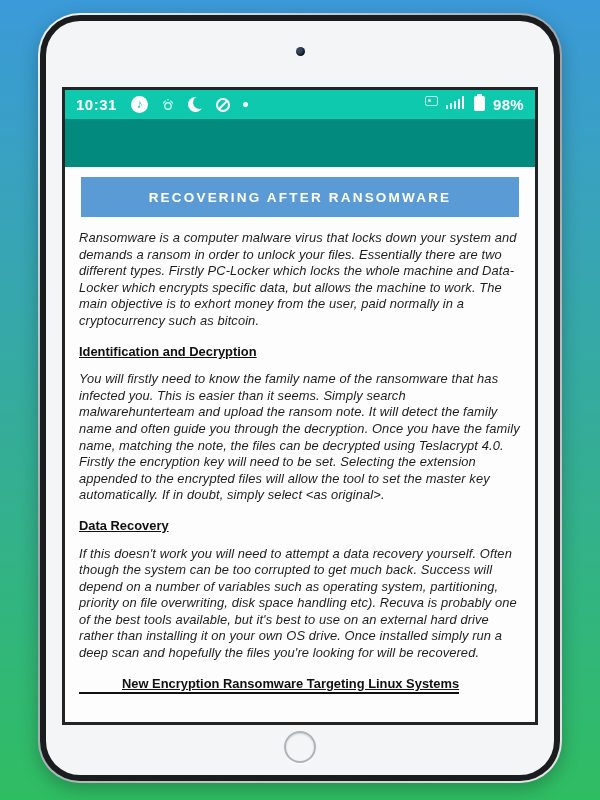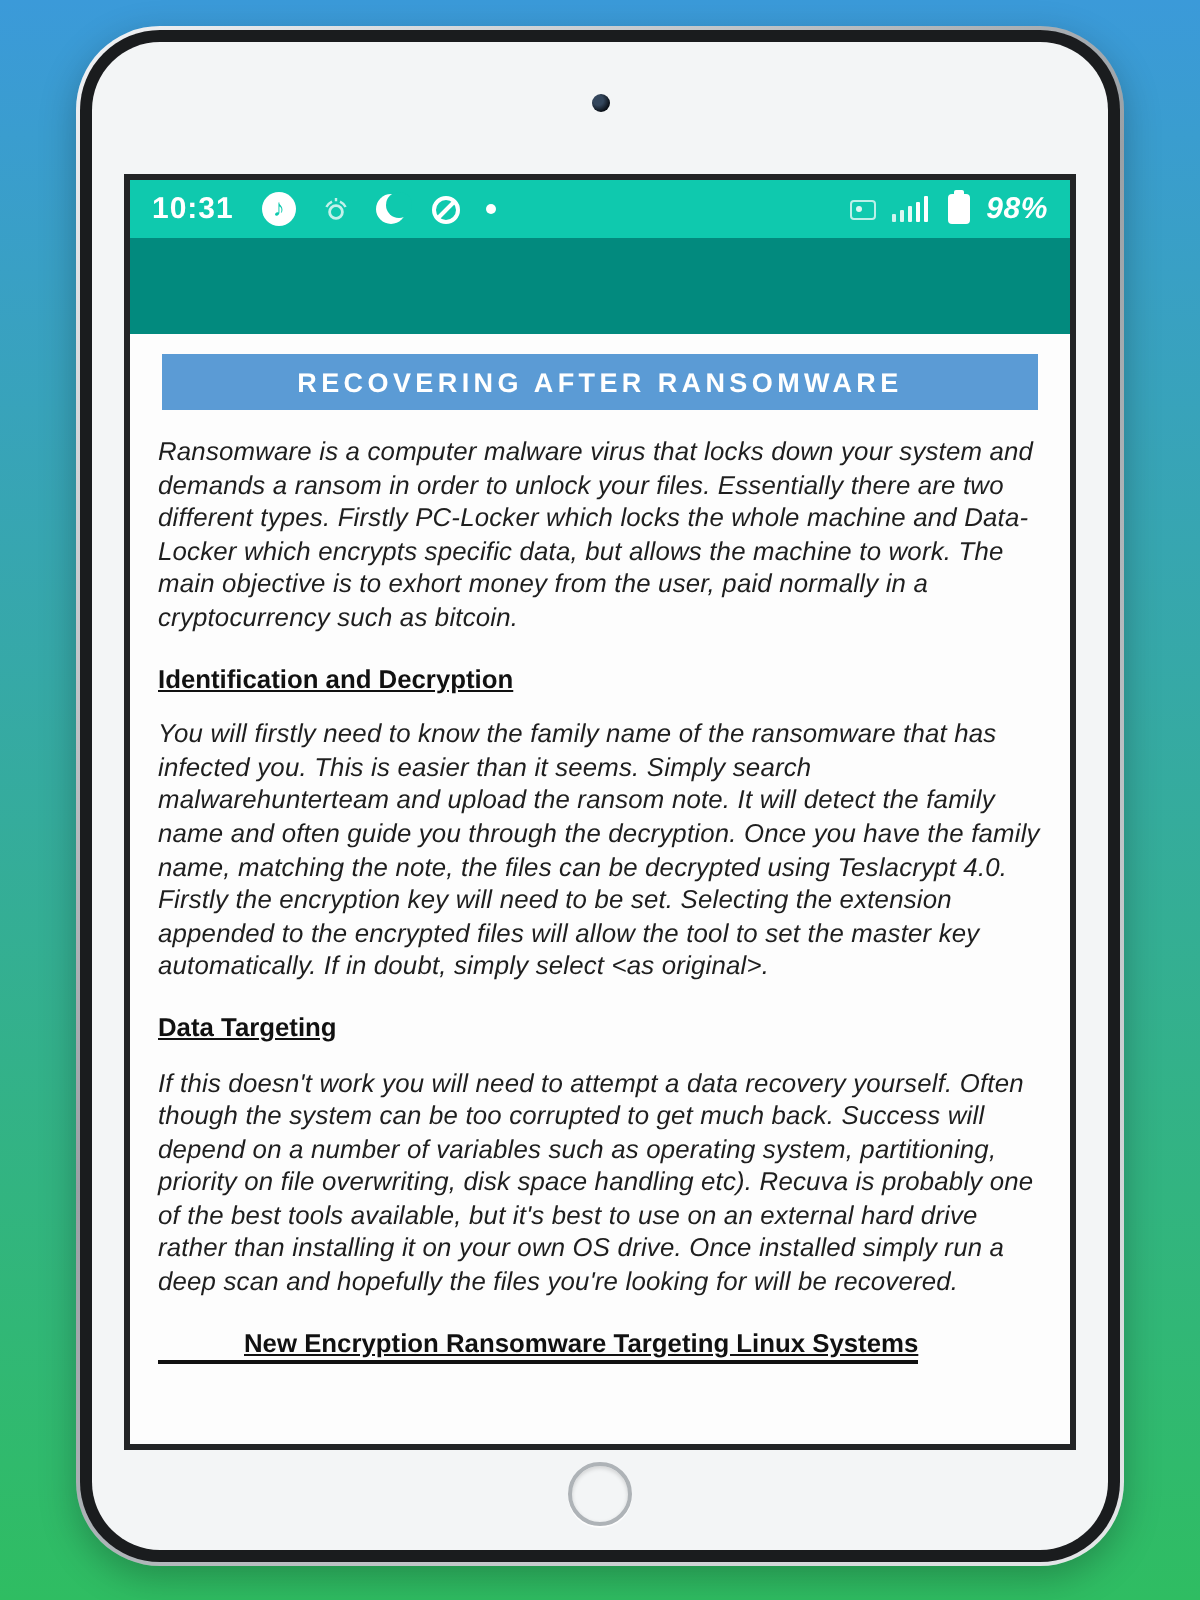--- a/index.html
+++ b/index.html
@@ -21,21 +21,21 @@
     box-shadow:inset 0 1px 2px rgba(0,0,0,.15), 0 1px 0 rgba(255,255,255,.8); }
 
   
   .screen { position:absolute; left:62px; top:87px; width:476px; height:638px;
     border:3px solid #222426; background:#fff; display:flex; flex-direction:column; overflow:hidden; }
 
   .status-bar { height:29px; background:#0fc9ae; display:flex; align-items:center;
     padding:0 11px; color:#fff; flex:0 0 auto; }
   .status-time { font-size:15px; font-weight:bold; letter-spacing:.5px; margin-right:14px; }
   .sb-left { display:flex; align-items:center; gap:13px; }
-  .sb-right { margin-left:auto; display:flex; align-items:center; gap:8px;font-style:italic; }
+  .sb-right { margin-left:auto; display:flex; align-items:flex-start; gap:8px; }
 
   .music-icon { width:17px; height:17px; border-radius:50%; background:#fff; color:#0fc9ae;
     font-size:12px; line-height:17px; text-align:center; font-weight:bold; }
   .vibrate-icon { width:14px; height:14px; opacity:.75; }
   .moon-icon { width:15px; height:15px; position:relative; }
   .moon-icon::before { content:""; position:absolute; inset:0; border-radius:50%; background:#fff; }
   .moon-icon::after { content:""; position:absolute; left:5px; top:-1px; width:13px; height:13px;
     border-radius:50%; background:#0fc9ae; }
   .dnd-icon { width:14px; height:14px; border:2px solid #fff; border-radius:50%; position:relative; }
   .dnd-icon::after { content:""; position:absolute; left:-1px; top:4px; width:12px; height:2px;
@@ -54,21 +54,21 @@
   .battery-icon { width:11px; height:15px; background:#fff; border-radius:2px; position:relative; margin-left:2px; }
   .battery-icon::before { content:""; position:absolute; top:-2px; left:3px; width:5px; height:2px;
     background:#fff; border-radius:1px 1px 0 0; }
   .battery-pct { font-size:15px; font-weight:bold; letter-spacing:.3px; }
 
   .app-bar { height:48px; background:#028a7e; flex:0 0 auto; }
 
   
   .doc { flex:1 1 auto; background:#fdfdfd; padding:10px 14px 0 14px; overflow:hidden;
     color:#1e1e1e; }
-  .doc-title { background:#5b9bd5; height:28px; display:flex; align-items:center; justify-content:center;
+  .doc-title { background:#5b9bd5; height:40px; display:flex; align-items:center; justify-content:center;
     color:#fff; font-weight:bold; font-size:13.5px; letter-spacing:2.2px; margin:0 2px 13px 2px; }
   .doc p { font-size:12.9px; line-height:16.6px; letter-spacing:.1px; margin-bottom:11px;font-style:italic; }
   .doc h4 { font-size:12.9px; line-height:16.6px; font-weight:bold; color:#111; margin:14px 0 11px 0;text-decoration:underline; }
   .doc h4.underlined span { border-bottom:2px solid #111; padding-bottom:1px;padding-left:43px; }
 </style>
 </head>
 <body>
 
 <div class="tablet-rim">
   <div class="tablet-frame">
@@ -107,18 +107,18 @@
     </span>
   </div>
 
   <div class="app-bar"></div>
 
   <div class="doc">
     <div class="doc-title">RECOVERING AFTER RANSOMWARE</div>
     <p>Ransomware is a computer malware virus that locks down your system and demands a ransom in order to unlock your files. Essentially there are two different types. Firstly PC-Locker which locks the whole machine and Data-Locker which encrypts specific data, but allows the machine to work. The main objective is to exhort money from the user, paid normally in a cryptocurrency such as bitcoin.</p>
     <h4>Identification and Decryption</h4>
     <p>You will firstly need to know the family name of the ransomware that has infected you. This is easier than it seems. Simply search malwarehunterteam and upload the ransom note. It will detect the family name and often guide you through the decryption. Once you have the family name, matching the note, the files can be decrypted using Teslacrypt 4.0. Firstly the encryption key will need to be set. Selecting the extension appended to the encrypted files will allow the tool to set the master key automatically. If in doubt, simply select &lt;as original&gt;.</p>
-    <h4>Data Targeting</h4>
+    <h4>Data Recovery</h4>
     <p>If this doesn't work you will need to attempt a data recovery yourself. Often though the system can be too corrupted to get much back. Success will depend on a number of variables such as operating system, partitioning, priority on file overwriting, disk space handling etc). Recuva is probably one of the best tools available, but it's best to use on an external hard drive rather than installing it on your own OS drive. Once installed simply run a deep scan and hopefully the files you're looking for will be recovered.</p>
     <h4 class="underlined"><span>New Encryption Ransomware Targeting Linux Systems</span></h4>
   </div>
 
 </div>
 
 </body></html>

